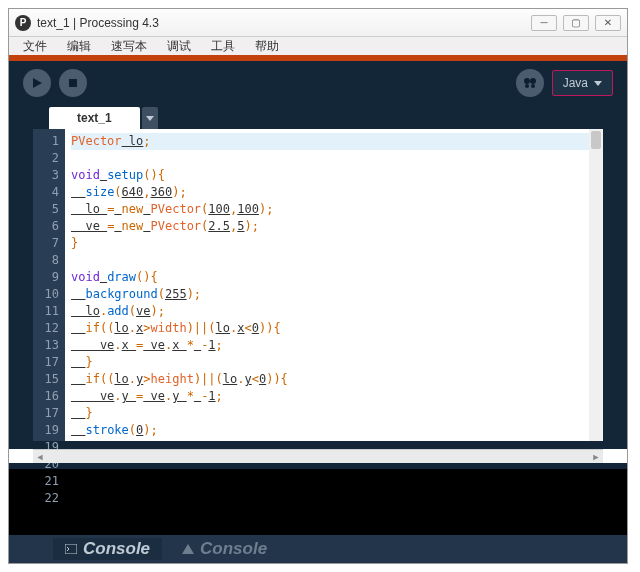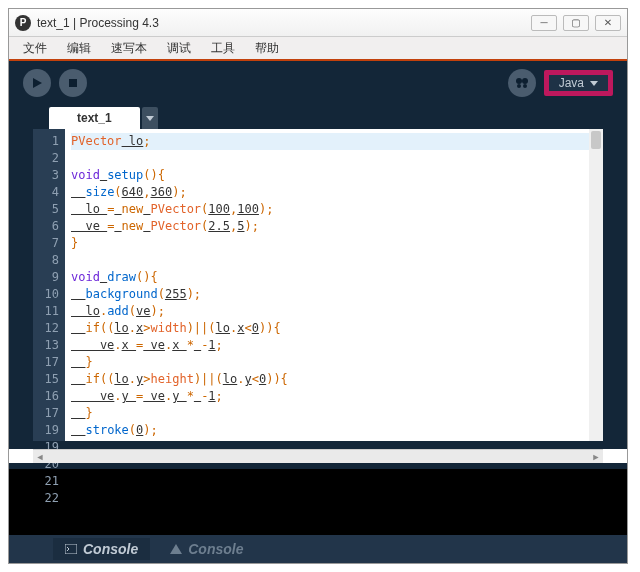--- a/index.html
+++ b/index.html
@@ -6,29 +6,29 @@
 body { font-family: Arial, sans-serif; background: #fff; width: 640px; height: 572px; overflow: hidden; }
 
 .window { width: 620px; height: 556px; margin: 8px; border: 1px solid #999; background: #fff; display: flex; flex-direction: column; }
 
 .titlebar { height: 28px; background: linear-gradient(#fdfdfd,#f1f1f1); border-bottom: 1px solid #ccc; display: flex; align-items: center; padding: 0 6px; }
 .titlebar .app-icon { width: 16px; height: 16px; background: #333; border-radius: 50%; display: flex; align-items: center; justify-content: center; color: #fff; font-size: 10px; font-weight: bold; }
 .titlebar .title { margin-left: 6px; font-size: 12px; color: #333; flex: 1; }
 .titlebar .win-btns { display: flex; gap: 6px; }
 .titlebar .win-btn { width: 26px; height: 16px; border: 1px solid #bbb; background: #f7f7f7; display: flex; align-items: center; justify-content: center; font-size: 10px; color: #555; border-radius: 2px; cursor: default; }
 
-.menubar { height: 24px; background: #f1efef; border-bottom: 2px solid #c2410c; display: flex; align-items: center; padding: 0 4px; }
+.menubar { height: 24px; background: #f1efef; border-bottom: 6px solid #c2410c; display: flex; align-items: center; padding: 0 4px; }
 .menubar .menu-item { padding: 0 10px; font-size: 12px; color: #333; cursor: default; }
 
 .toolbar { height: 44px; background: #132638; display: flex; align-items: center; padding: 0 14px; gap: 8px; }
 .toolbar .round-btn { width: 28px; height: 28px; border-radius: 50%; background: #4a5c6e; display: flex; align-items: center; justify-content: center; cursor: pointer; }
 .toolbar .round-btn svg { fill: #0d1f30; }
 .toolbar .spacer { flex: 1; }
 .toolbar .debug-btn { width: 28px; height: 28px; border-radius: 50%; background: #4a5c6e; display: flex; align-items: center; justify-content: center; cursor: pointer; }
-.toolbar .mode-btn { height: 26px; border: 5px solid #be185d; background: #1e3246; color: #c0cad4; font-size: 12px; padding: 0 10px; display: flex; align-items: center; gap: 6px; cursor: pointer; border-radius: 2px; }
+.toolbar .mode-btn { height: 26px; border: 1px solid #be185d; background: #1e3246; color: #c0cad4; font-size: 12px; padding: 0 10px; display: flex; align-items: center; gap: 6px; cursor: pointer; border-radius: 2px; }
 .toolbar .mode-btn .tri { width: 0; height: 0; border-left: 4px solid transparent; border-right: 4px solid transparent; border-top: 5px solid #c0cad4; }
 
 .tabbar { height: 24px; background: #132638; display: flex; align-items: flex-end; padding-left: 40px; }
 .tab { height: 22px; background: #fff; color: #333; font-size: 12px; font-weight: bold; padding: 0 28px; display: flex; align-items: center; border-radius: 2px 2px 0 0; }
 .tab-drop { width: 16px; height: 22px; background: #3d4f60; margin-left: 2px; display: flex; align-items: center; justify-content: center; border-radius: 2px 2px 0 0; cursor: pointer; }
 .tab-drop .tri { width: 0; height: 0; border-left: 4px solid transparent; border-right: 4px solid transparent; border-top: 5px solid #c0cad4; }
 
 .editor-wrap { background: #132638; padding: 0 24px 8px 24px; }
 .editor { background: #fff; height: 312px; display: flex; position: relative; }
 .gutter { width: 32px; background: #293e54; color: #8fa0b2; font-family: Consolas, monospace; font-size: 12px; text-align: right; padding: 4px 6px 4px 0; line-height: 17px; }
@@ -46,21 +46,21 @@
 
 .hscroll { height: 14px; background: #eaeaea; border-top: 1px solid #ccc; margin: 0 24px 0 24px; position: relative; }
 .hscroll .harrow { position: absolute; top: 0; width: 14px; height: 14px; display: flex; align-items: center; justify-content: center; color: #888; font-size: 9px; }
 .hscroll .harrow.left { left: 0; }
 .hscroll .harrow.right { right: 0; }
 
 .sep { height: 6px; background: #132638; }
 .console-area { flex: 1; background: #000; }
 
 .bottombar { height: 28px; background: #22354a; display: flex; align-items: center; padding-left: 44px; gap: 8px; }
-.bottom-tab { height: 22px; background: #1b2d40; color: #c0cad4; font-size: 14px; padding: 0 12px; display: flex; align-items: center; gap: 6px; cursor: pointer; font-style: italic; font-weight: bold; }
+.bottom-tab { height: 22px; background: #1b2d40; color: #c0cad4; font-size: 17px; padding: 0 12px; display: flex; align-items: center; gap: 6px; cursor: pointer; font-style: italic; font-weight: bold; }
 .bottom-tab.inactive { background: transparent; color: #6d7e8f; }
 .bottom-tab svg { fill: currentColor; }
 </style>
 </head>
 <body>
 
 <div class="window">
 
   <div class="titlebar">
     <div class="app-icon">P</div>

